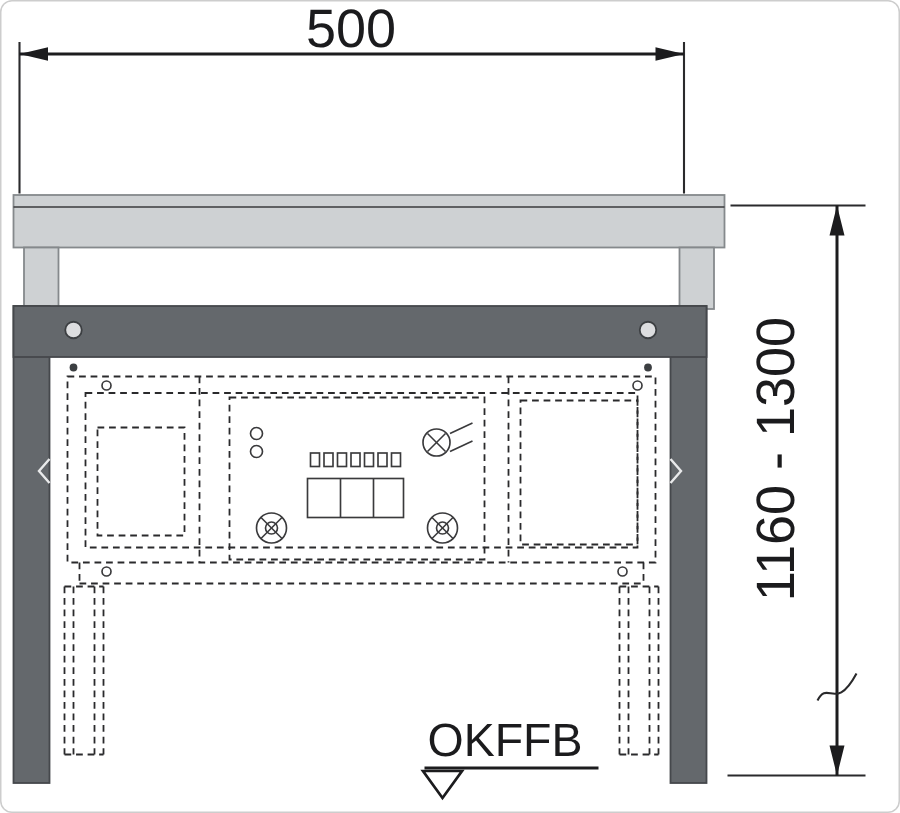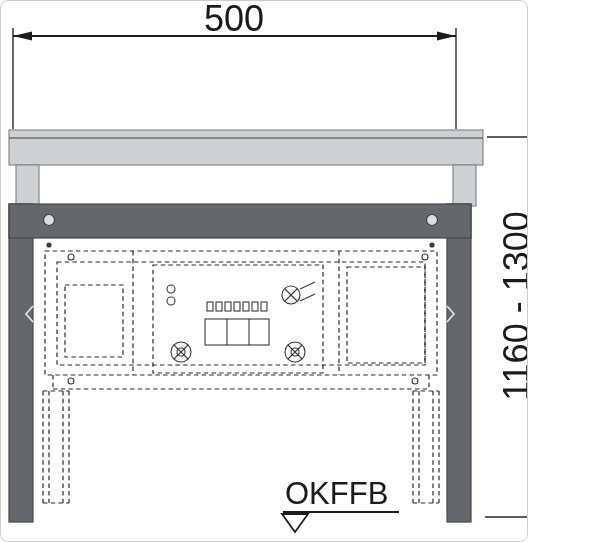--- a/index.html
+++ b/index.html
@@ -1,17 +1,17 @@
 <!DOCTYPE html>
 <html><head>
 <meta charset="utf-8">
 <style>
   html,body{margin:0;padding:0;background:#ffffff;}
   .page{
-    width:528px;height:542px;position:relative;box-sizing:border-box;
+    width:600px;height:542px;position:relative;box-sizing:border-box;
     background:#ffffff;border:1px solid #cdcdcd;border-radius:8px;overflow:hidden;
     font-family:"Liberation Sans", sans-serif;
   }
   svg{display:block}
   .ln{stroke:#1c1c1e;stroke-width:2;fill:none;stroke-linecap:butt}
   .thin{stroke:#2a2a2c;stroke-width:1.4;fill:none}
   .xfine{stroke:#3a3a3c;stroke-width:1.1;fill:none}
   .dash{stroke:#2a2a2c;stroke-width:1.2;fill:none;stroke-dasharray:4.5 3.2}
   .arrow{fill:#1c1c1e;stroke:none}
   .dim-text{font-family:"Liberation Sans",sans-serif;font-size:36px;fill:#1b1b1d}

